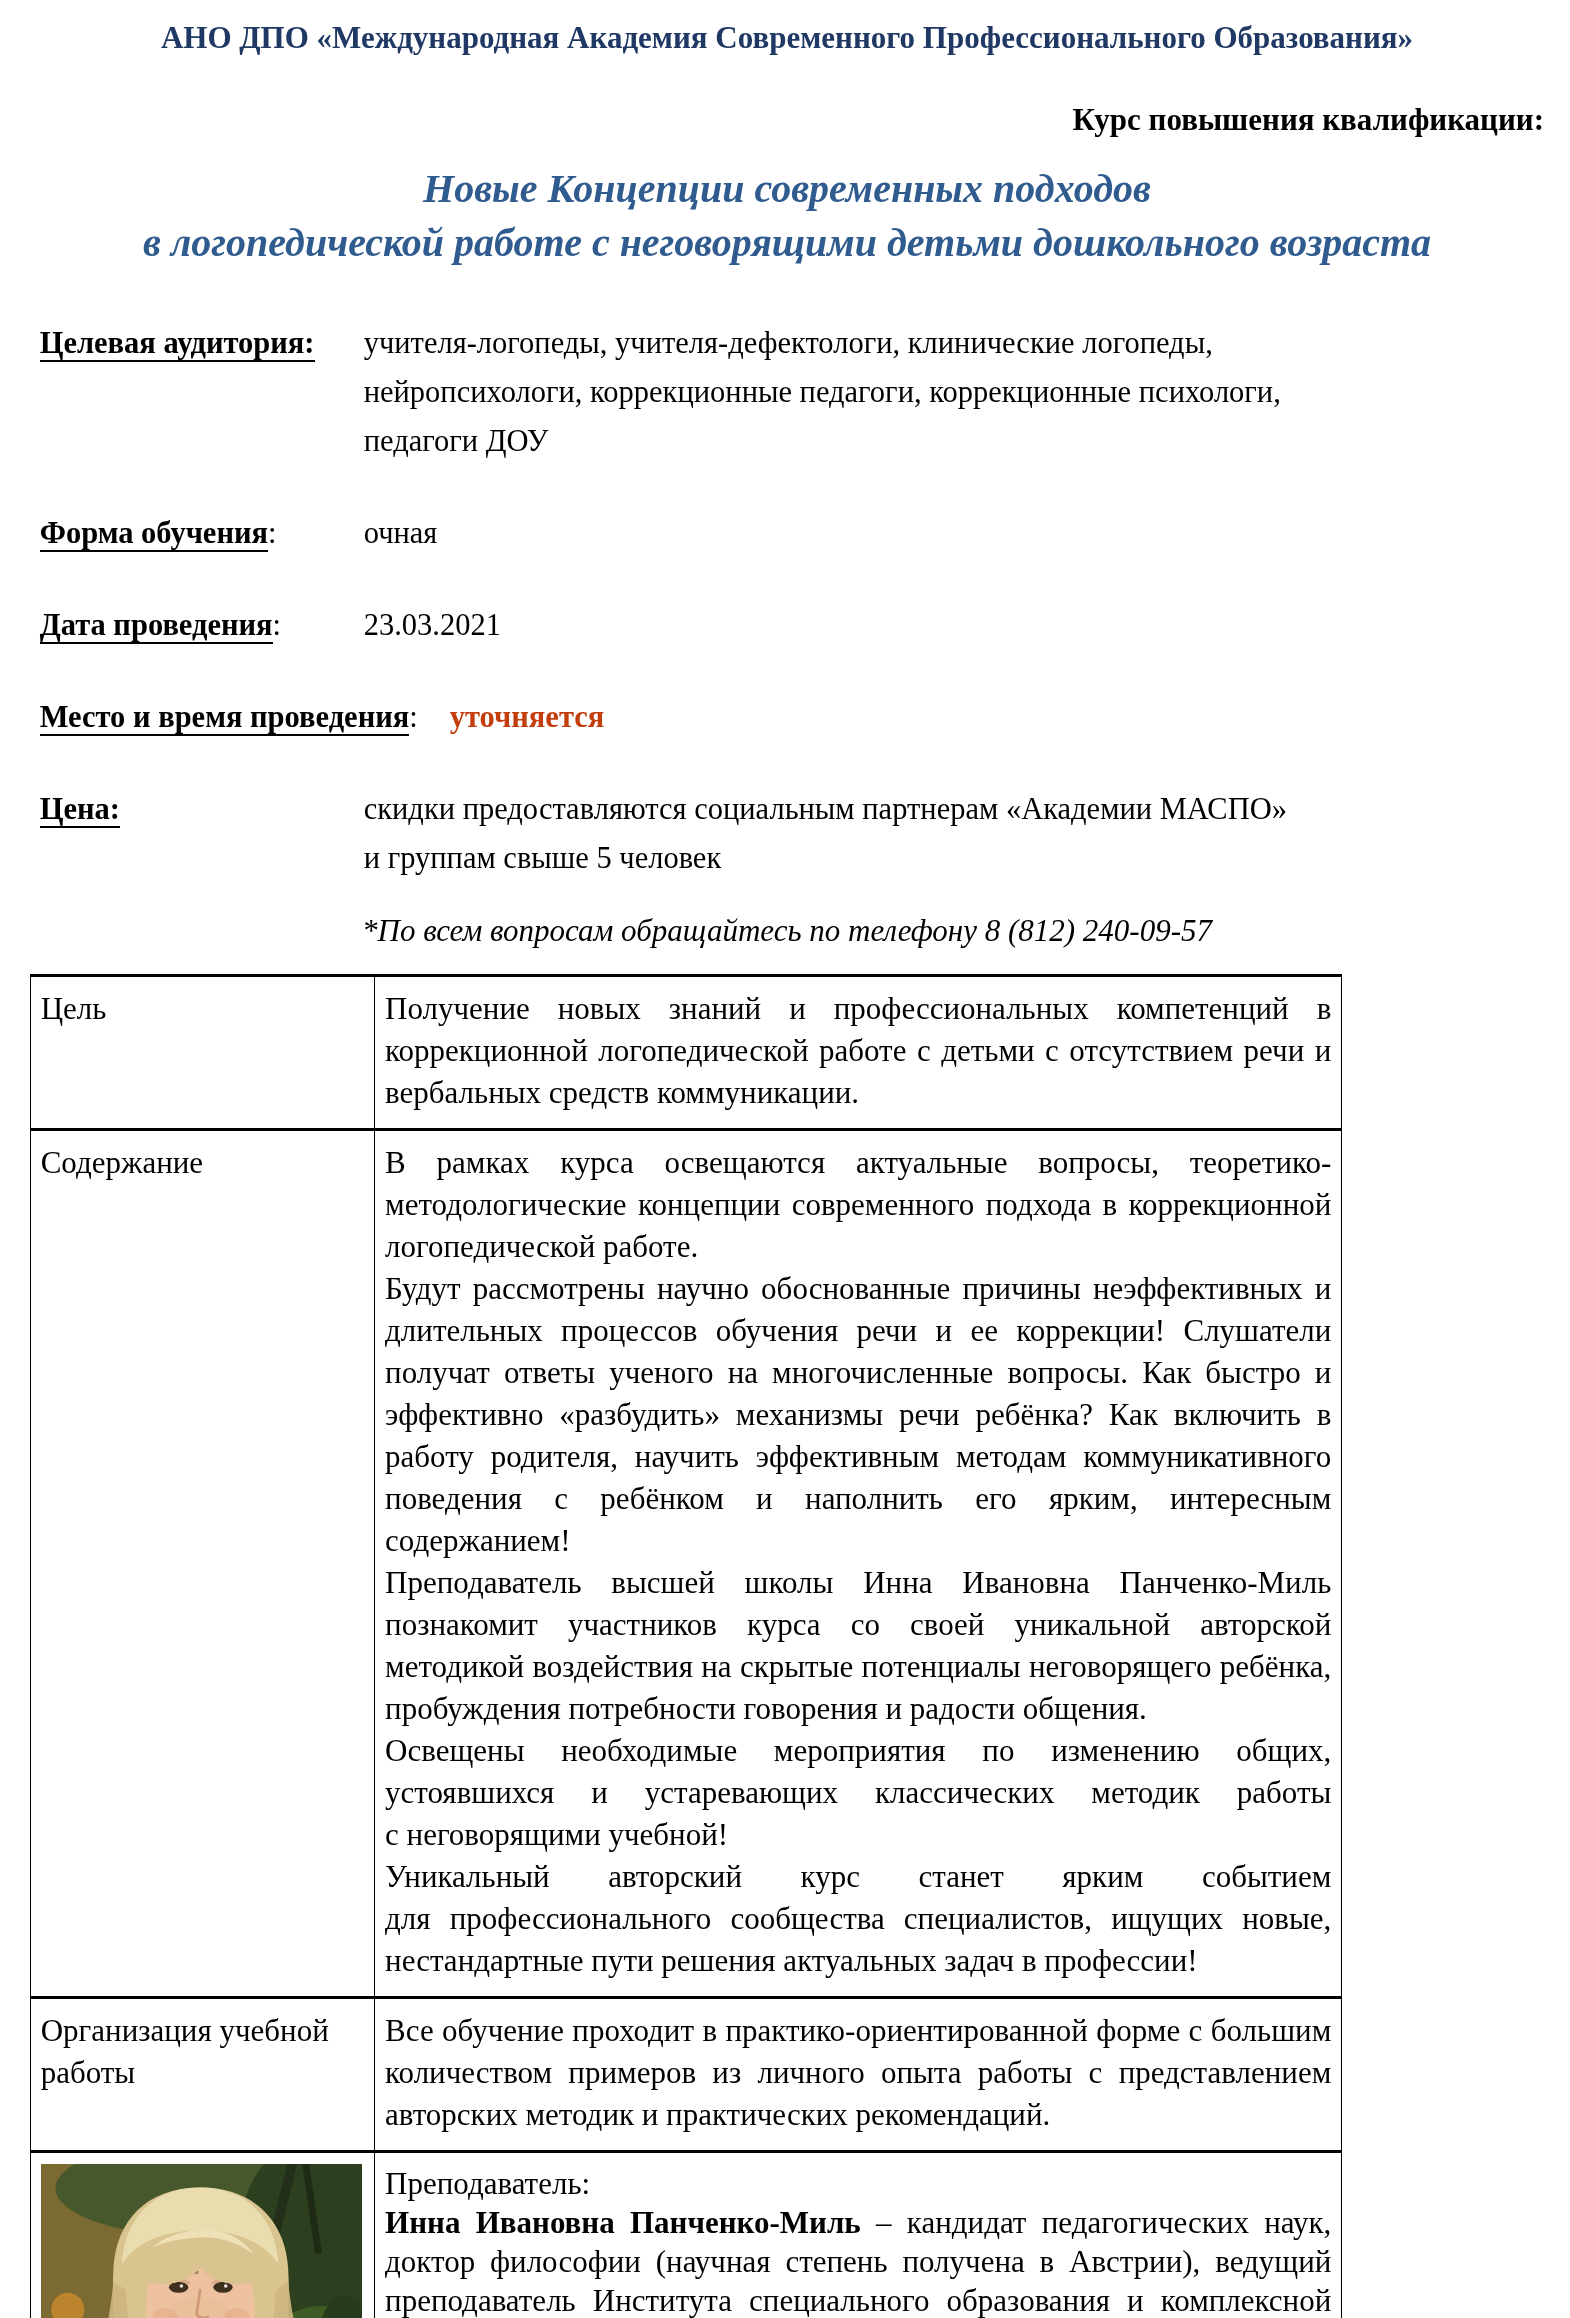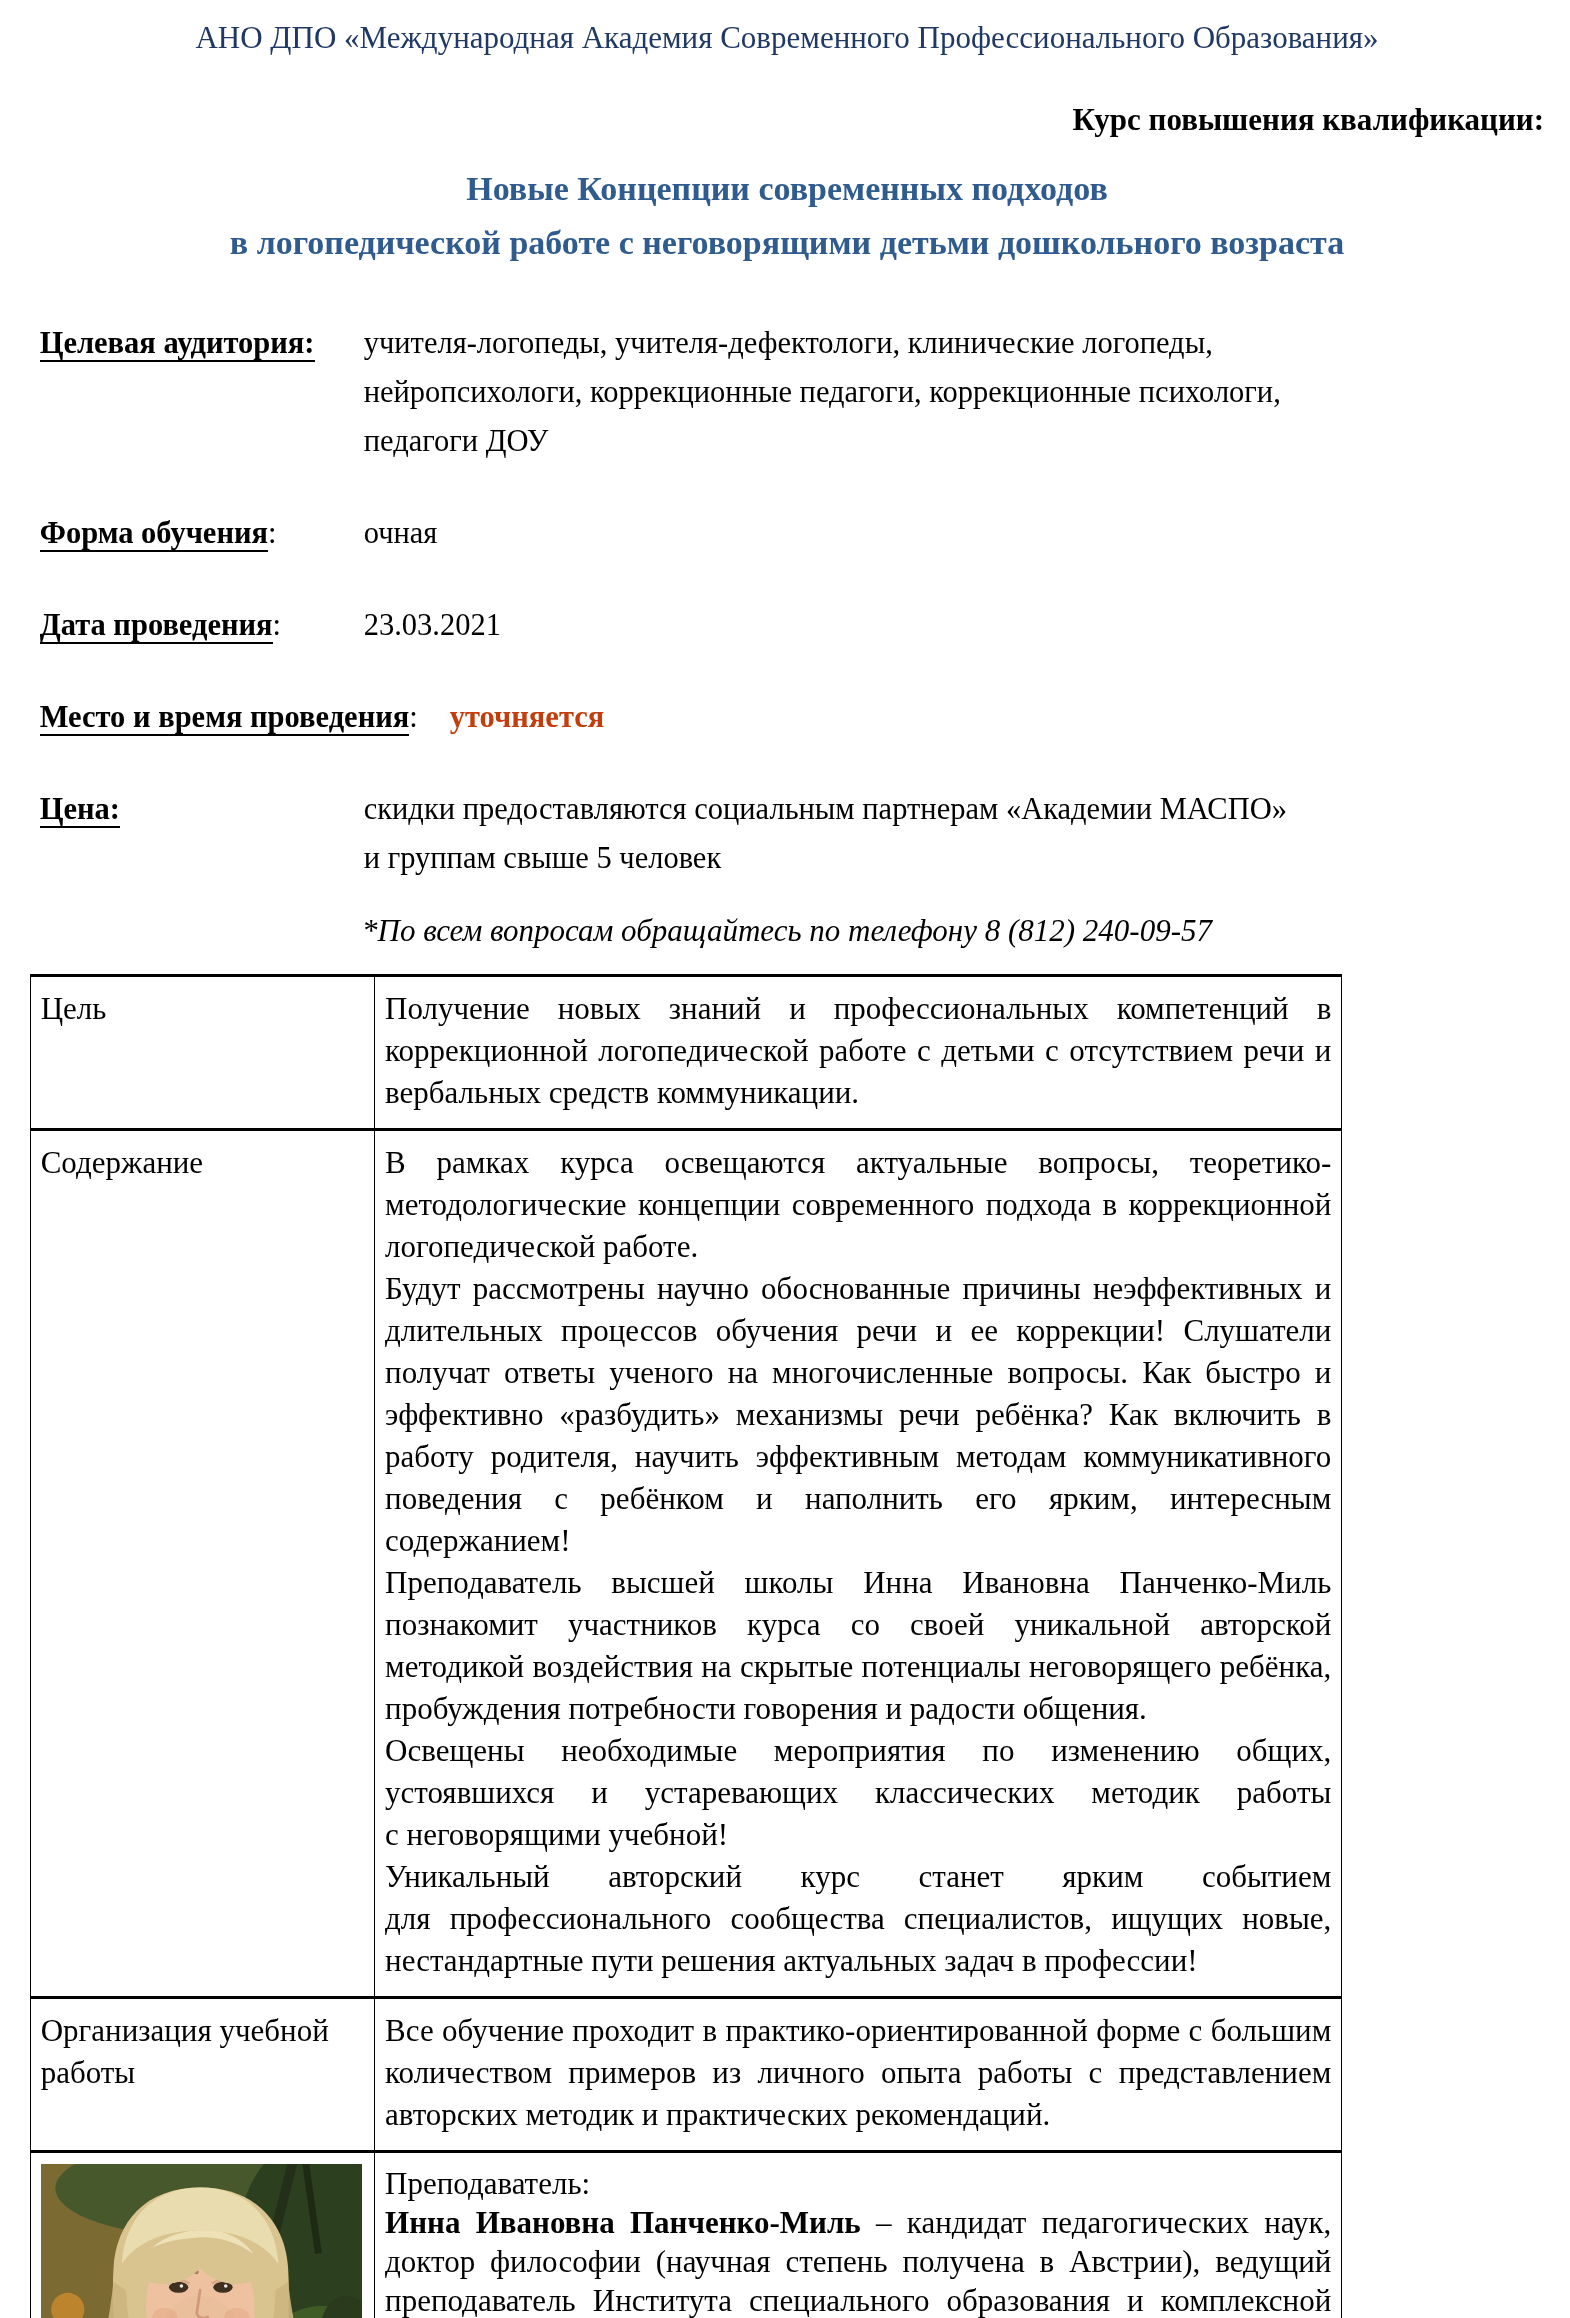--- a/index.html
+++ b/index.html
@@ -17,36 +17,37 @@
   }
   .page{
     box-sizing:border-box;
     width:1571px;
     min-height:2319px;
     padding:19.4px 27px 28px 30px;
   }
   
   .org-title{
     text-align:center;
-    font-weight:normal;
+    font-weight:bold;
     font-size:31px;
     line-height:1.25;
     color:var(--navy);
   }
   .course-label{
     text-align:right;
     font-weight:bold;
     font-size:31px;
     color:#000;
     margin-top:44px;
   }
   .course-title{
     text-align:center;
     font-weight:bold;
-    font-size:34px;
+    font-style:italic;
+    font-size:40px;
     line-height:54px;
     color:var(--blue);
     margin-top:23.6px;
   }
   
   .details{
     margin-top:49px;
     padding-left:9.7px;
     font-size:30.5px;
     line-height:49px;

